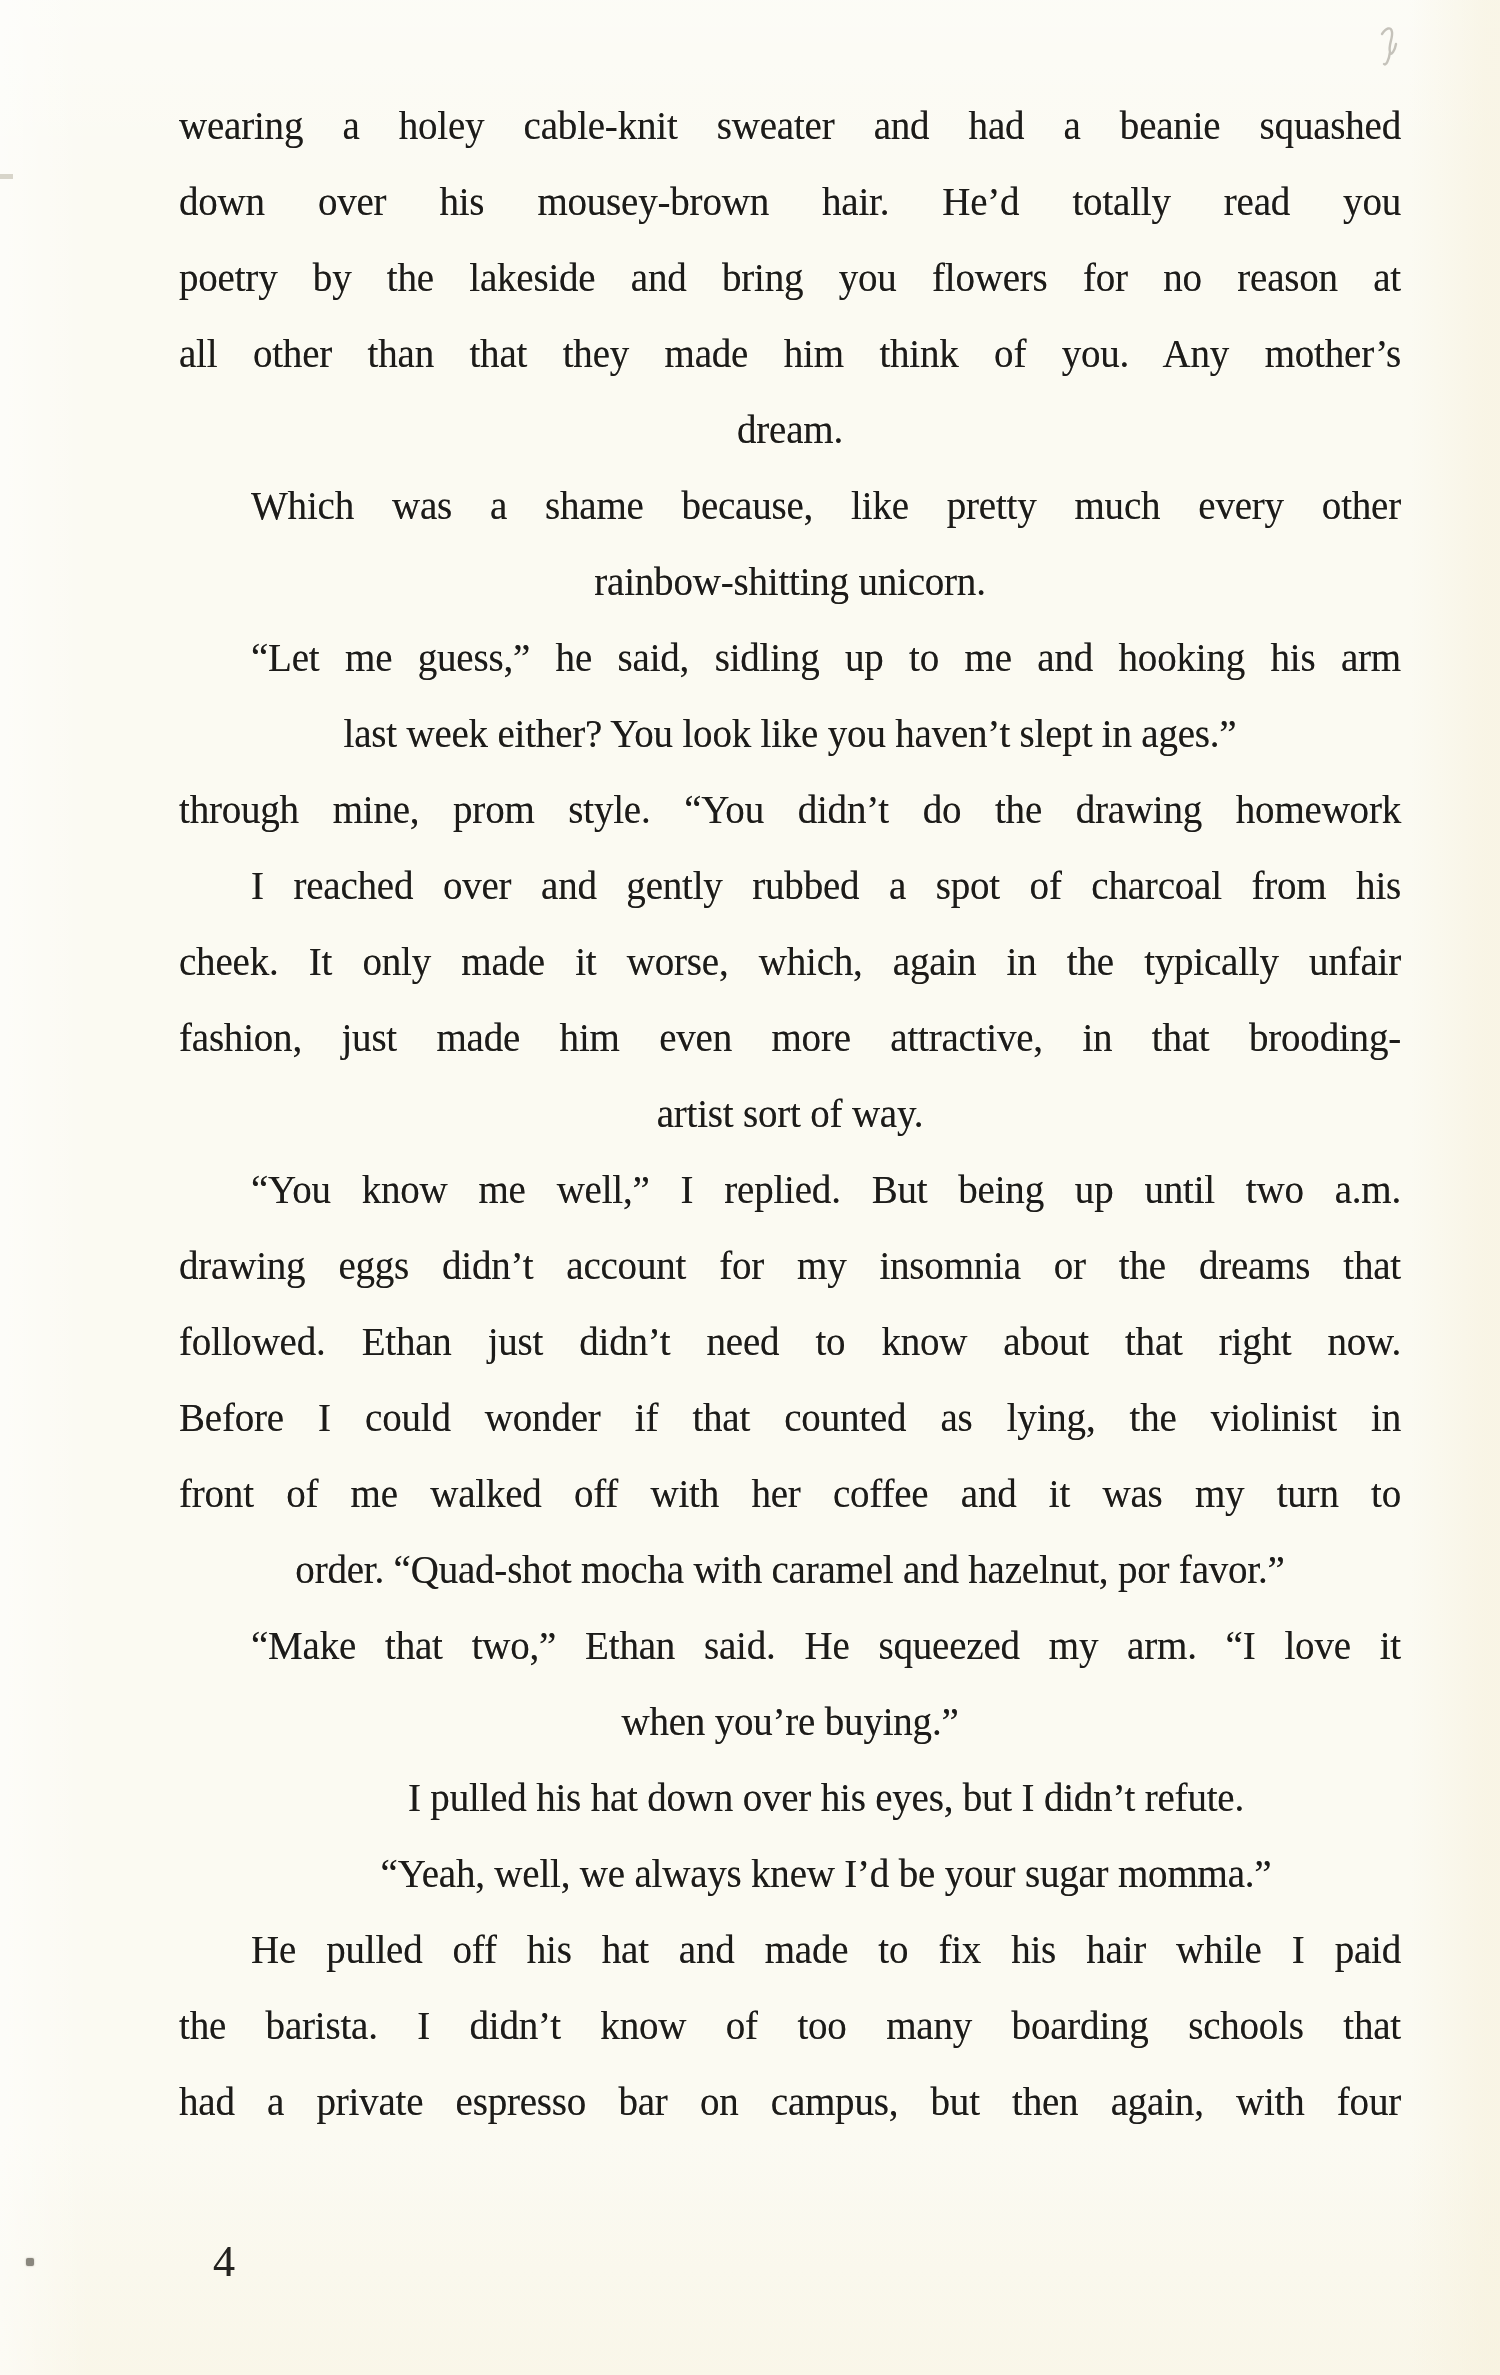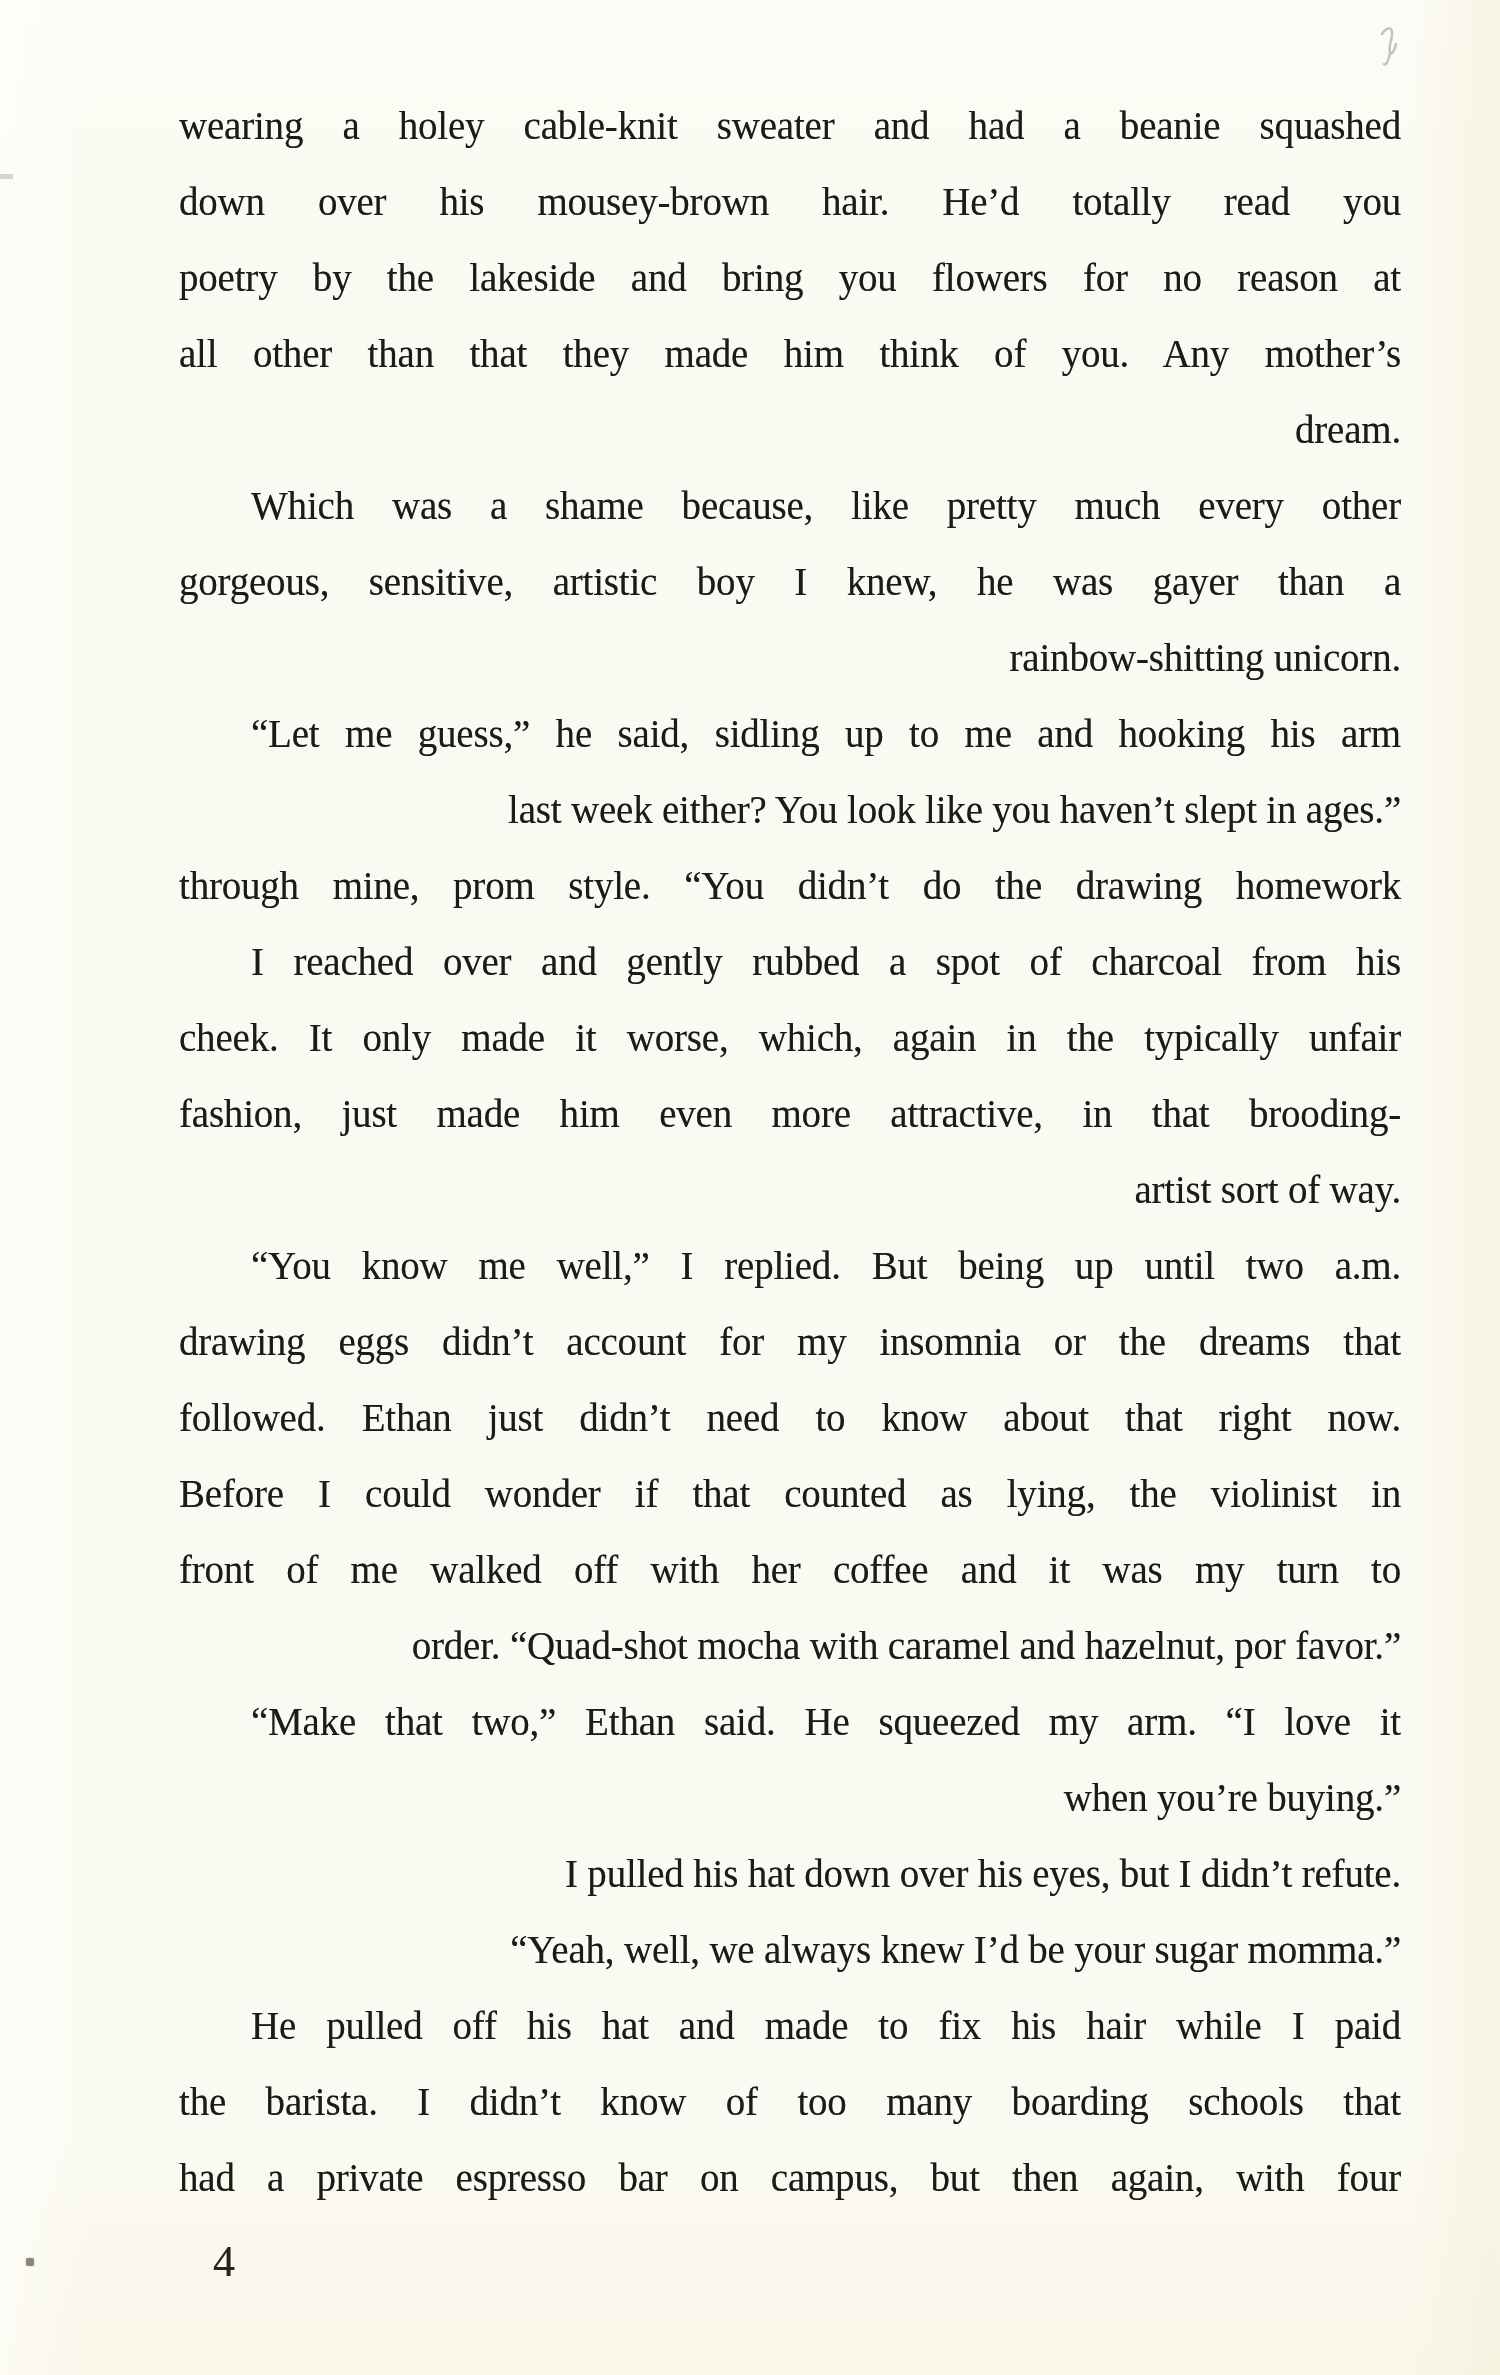--- a/index.html
+++ b/index.html
@@ -28,21 +28,21 @@
     top: 88px;
     width: 1222px;
     font-size: 39px;
     line-height: 76px;
     letter-spacing: -0.2px;
     color: #1c1b19;
     text-shadow: 0 0 0.6px rgba(28,27,25,0.55);
     margin-left: 36px;
   }
   .line {
-    text-align: right;
+    text-align: center;
   }
   .line.just {
     text-align: justify;
     text-align-last: justify;
   }
   .line.ind {
     padding-left: 72px;
   }
   .it {
   }
@@ -91,21 +91,20 @@
 
   <div class="scan-dash"></div>
 
   <div class="text-block">
       <div class="line just"><span>wearing a holey cable-knit sweater and had a beanie squashed</span></div>
       <div class="line just"><span>down over his mousey-brown hair. He’d totally read you</span></div>
       <div class="line just"><span>poetry by the lakeside and bring you flowers for no reason at</span></div>
       <div class="line just"><span>all other than that they made him think of you. Any mother’s</span></div>
       <div class="line"><span>dream.</span></div>
       <div class="line just ind"><span>Which was a shame because, like pretty much every other</span></div>
-      <div class="line just"><span>gorgeous, sensitive, artistic boy I knew, he was gayer than a</span></div>
       <div class="line"><span>rainbow-shitting unicorn.</span></div>
       <div class="line just ind"><span>“Let me guess,” he said, sidling up to me and hooking his arm</span></div>
       <div class="line"><span>last week either? You look like you haven’t slept in ages.”</span></div>
       <div class="line just"><span>through mine, prom style. “You didn’t do the drawing homework</span></div>
       <div class="line just ind"><span>I reached over and gently rubbed a spot of charcoal from his</span></div>
       <div class="line just"><span>cheek. It only made it worse, which, again in the typically unfair</span></div>
       <div class="line just"><span>fashion, just made him even more attractive, in that brooding-</span></div>
       <div class="line"><span>artist sort of way.</span></div>
       <div class="line just ind"><span>“You know me well,” I replied. But being up until two a.m.</span></div>
       <div class="line just"><span>drawing eggs didn’t account for my insomnia or the dreams that</span></div>

